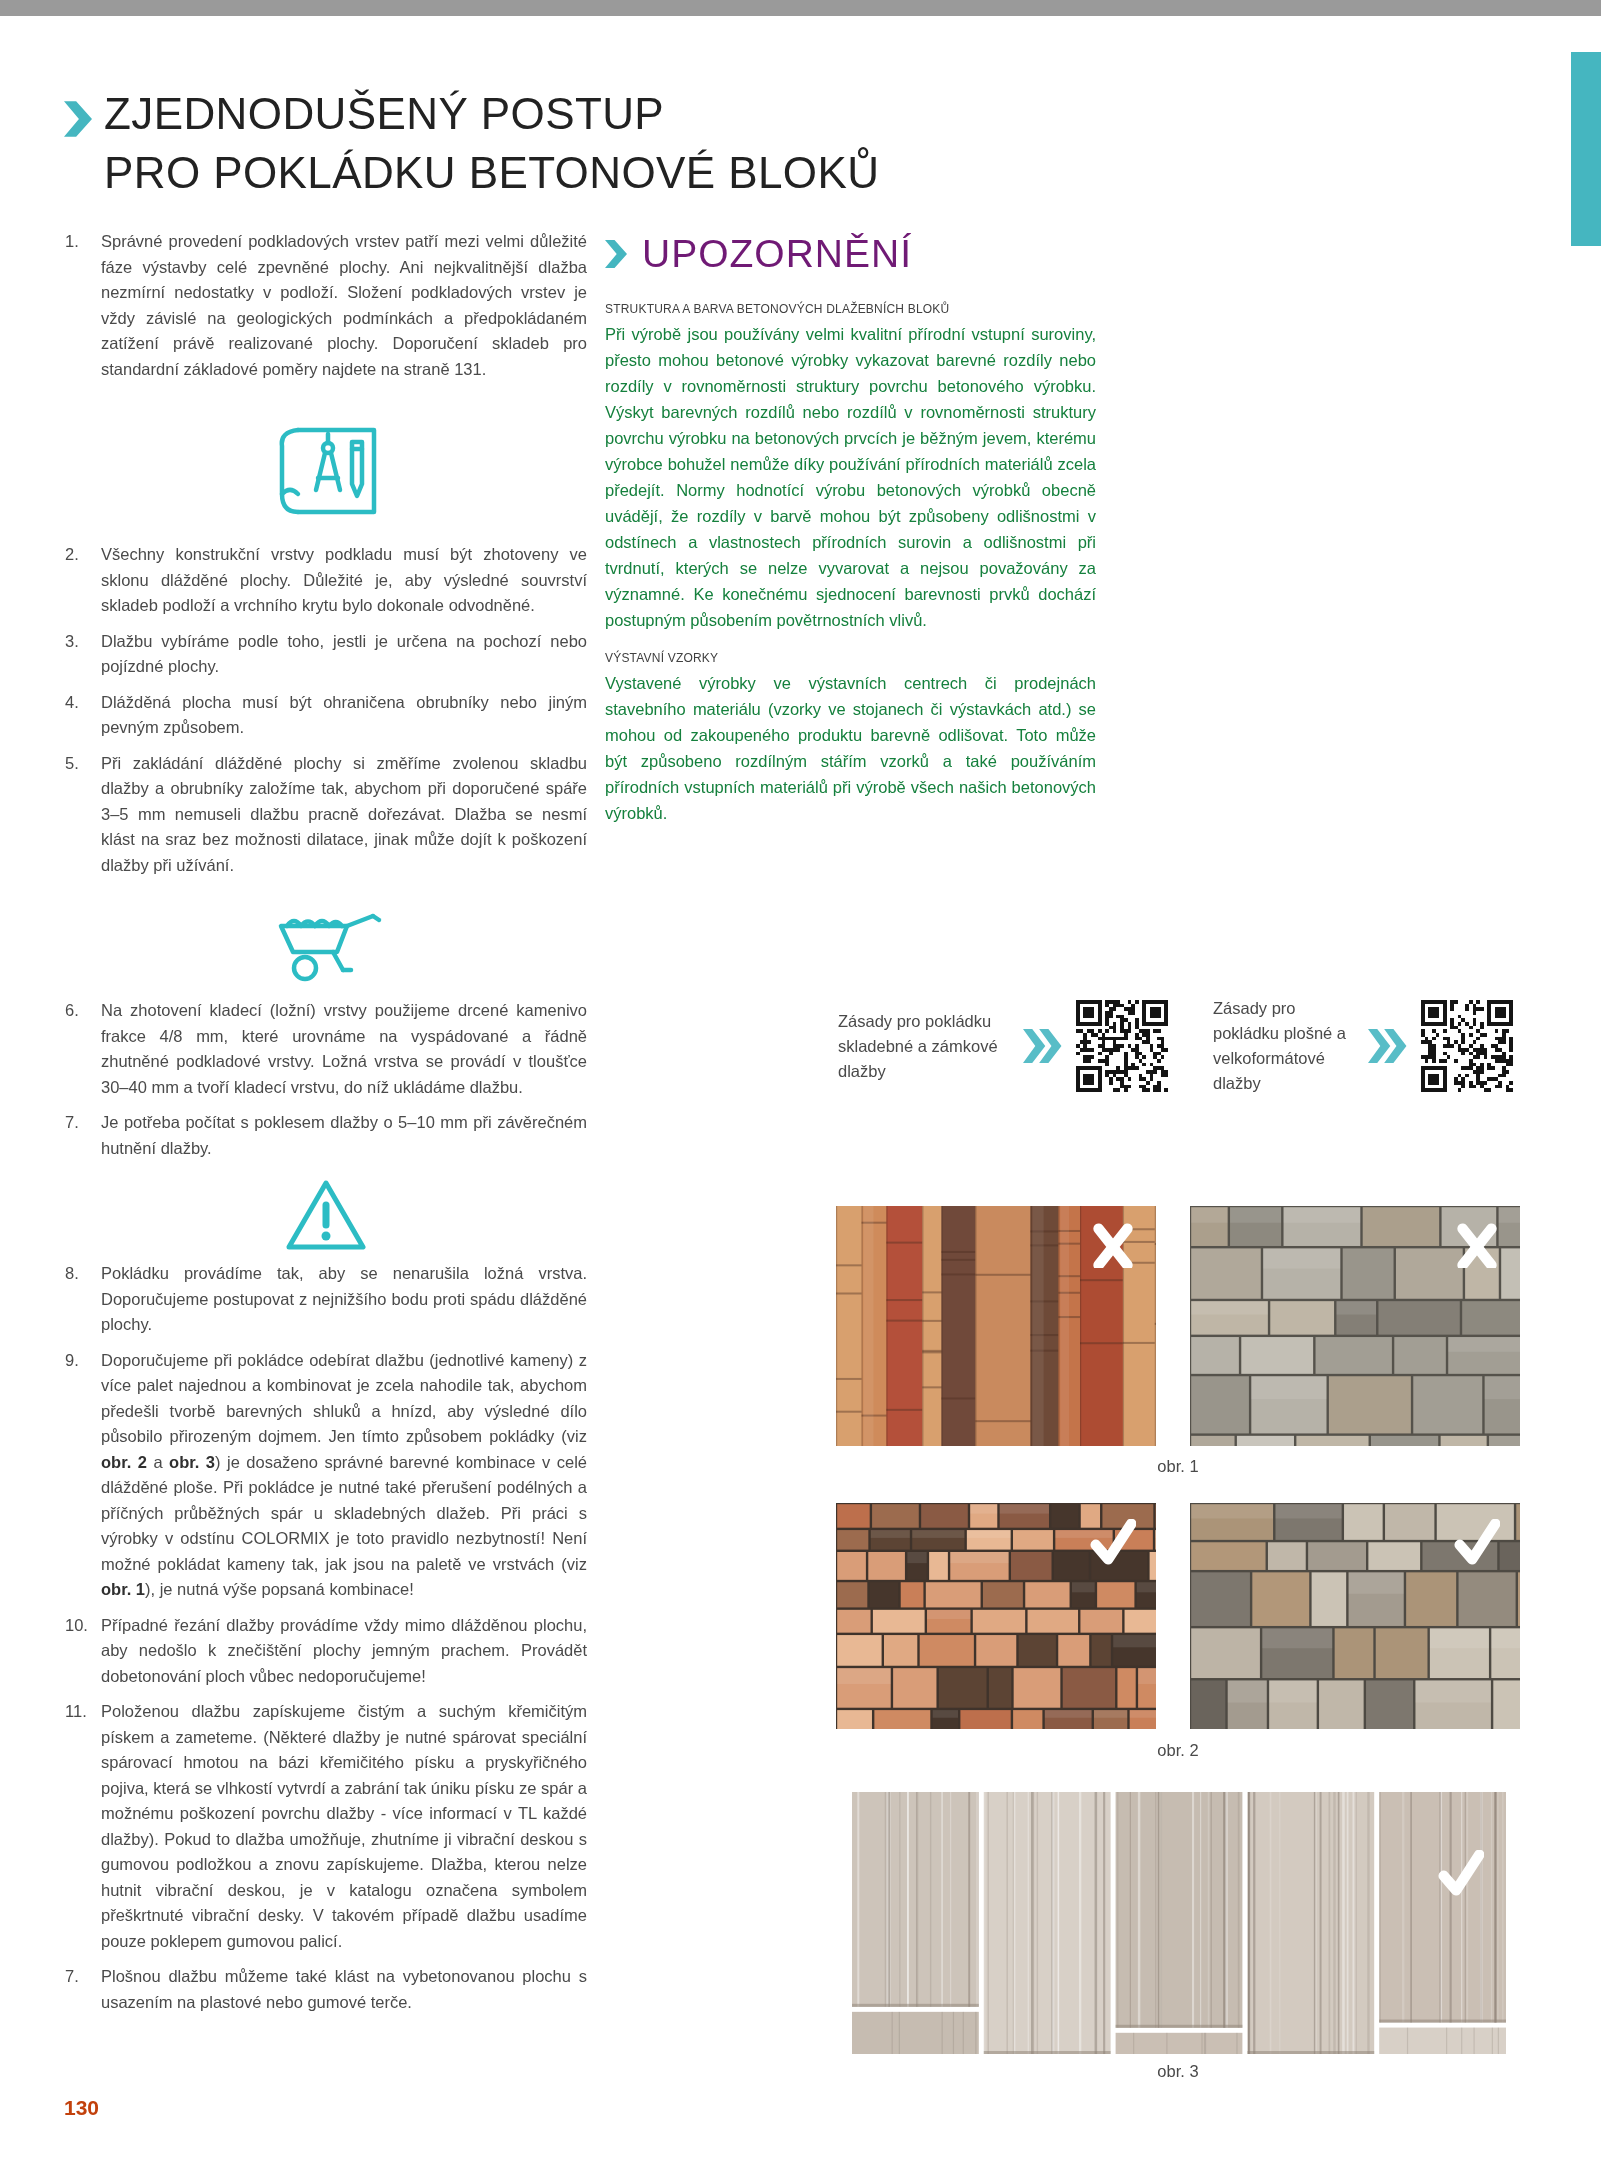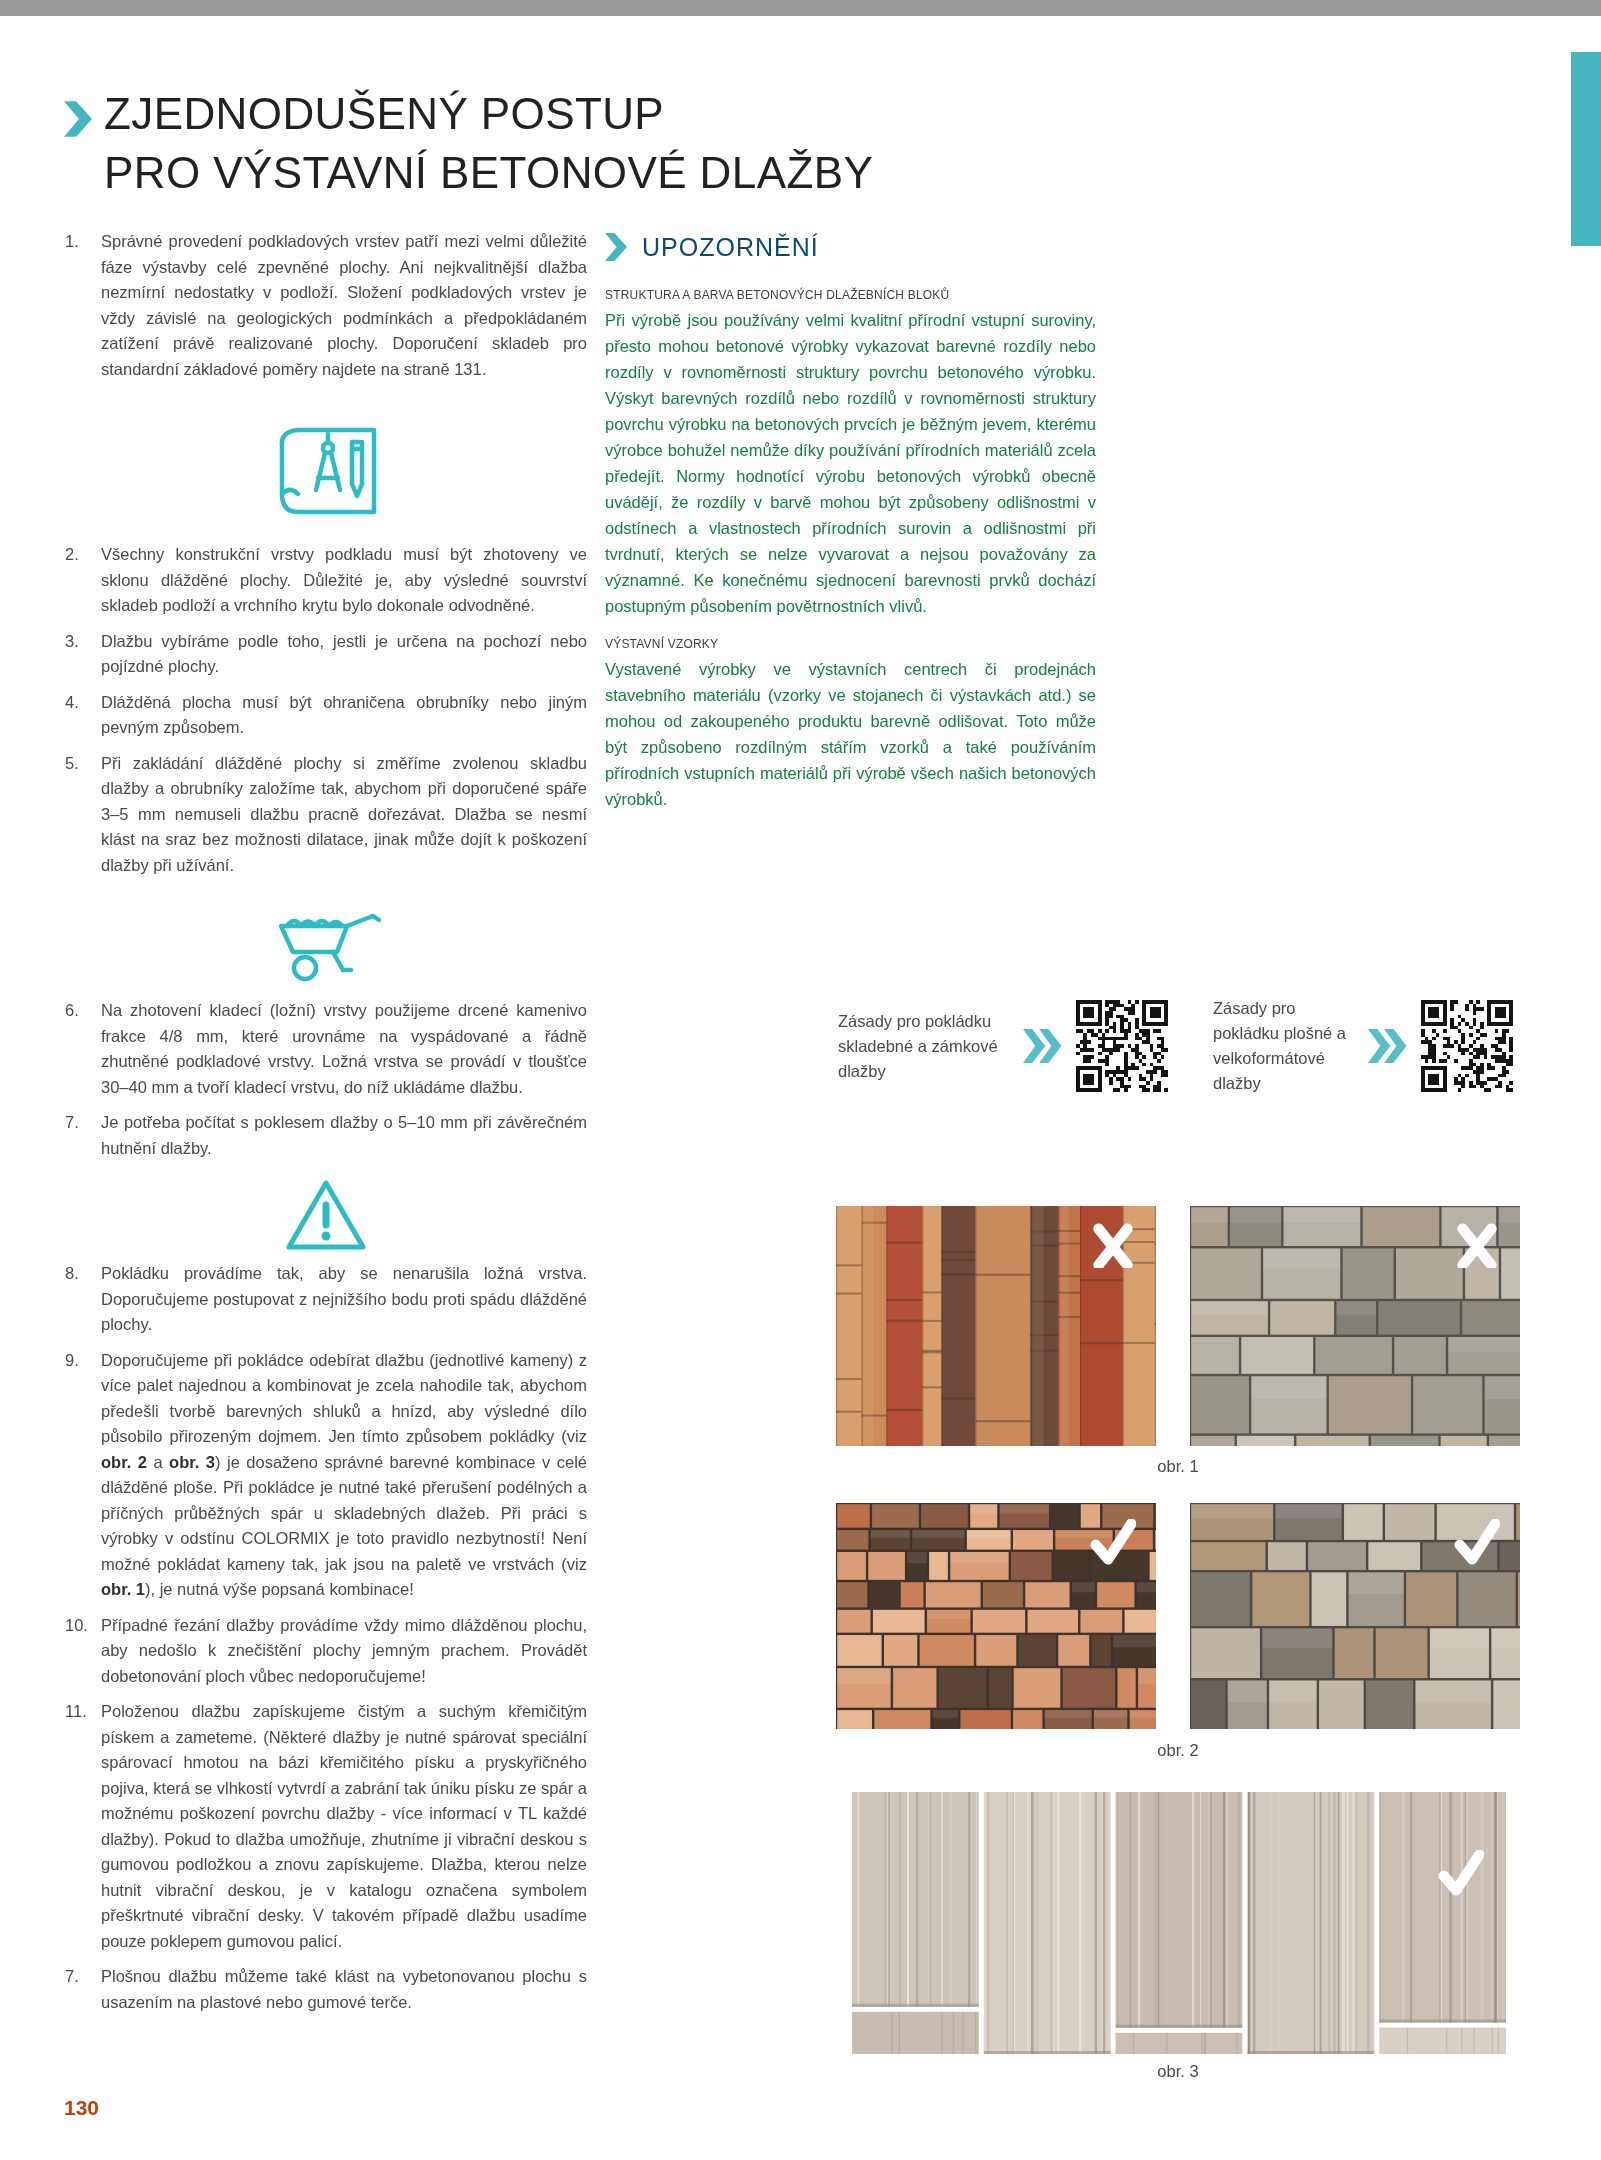--- a/index.html
+++ b/index.html
@@ -20,21 +20,21 @@
   .item .txt{flex:1;font-size:16.5px;line-height:25.5px;text-align:justify;color:#4a4a4a;}
   .item .txt b{color:#303030;}
   .icon-row{display:flex;justify-content:center;}
   .icon-row.blueprint{padding:30px 0 22px;}
   .icon-row.wheelbarrow{padding:8px 0 10px;}
   .icon-row.warning{padding:6px 0 8px;}
 
   
   .right-col{position:absolute;left:605px;top:216px;width:491px;}
   .notice-head{display:flex;align-items:center;gap:15px;margin-bottom:26px;}
-  .notice-head h2{margin:0;font-size:25px;font-weight:400;letter-spacing:1px;color:#0c4a6e;}
+  .notice-head h2{margin:0;font-size:39px;font-weight:400;letter-spacing:1px;color:#701a75;}
   .right-col h3{margin:0 0 5px;font-size:12px;font-weight:400;color:#404040;letter-spacing:.2px;}
   .right-col h3.second{margin-top:18px;}
   .right-col p{margin:0;font-size:16.5px;line-height:26px;text-align:justify;color:#15803d;}
 
   
   .qr-group{position:absolute;display:flex;align-items:center;gap:13px;}
   #qr1{left:838px;top:984px;}
   #qr2{left:1213px;top:980px;}
   .qr-label{font-size:16.5px;line-height:25px;color:#4a4a4a;}
   #qr1 .qr-label{width:172px;}
@@ -62,21 +62,21 @@
 <body>
 
 <div class="page">
 
   <div class="corner-bar"></div>
 
   <header class="title-block">
     <svg class="title-chev" width="28" height="38" viewBox="0 0 30 38">
       <path d="M0 0 L13 0 L30 19 L13 38 L0 38 L16 19 Z" fill="#45b6c0"></path>
     </svg>
-    <h1 class="page-title"><span>ZJEDNODUŠENÝ POSTUP</span><br><span>PRO VÝSTAVNÍ BETONOVÉ DLAŽBY</span></h1>
+    <h1 class="page-title"><span>ZJEDNODUŠENÝ POSTUP</span><br><span>PRO POKLÁDKU BETONOVÉ BLOKŮ</span></h1>
   </header>
 
   <section class="left-col" id="list-col">
       <div class="item">
         <div class="num">1.</div>
         <div class="txt"><span>Správné provedení podkladových vrstev patří mezi velmi důležité fáze výstavby celé zpevněné plochy. Ani nejkvalitnější dlažba nezmírní nedostatky v podloží. Složení podkladových vrstev je vždy závislé na geologických podmínkách a předpokládaném zatížení právě realizované plochy. Doporučení skladeb pro standardní základové poměry najdete na straně 131.</span></div>
       </div>
       <div class="icon-row blueprint">
         <svg width="112" height="98" viewBox="0 0 112 98">
       <g fill="none" stroke="#2cbcc4" stroke-width="4.5" stroke-linecap="round" stroke-linejoin="round">

